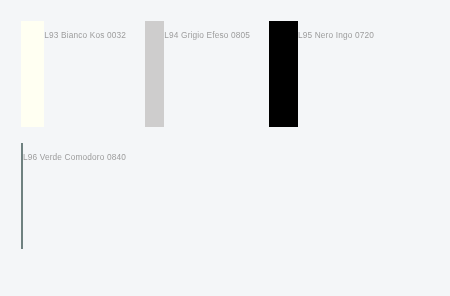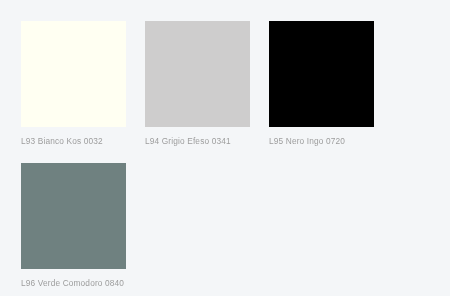--- a/index.html
+++ b/index.html
@@ -25,21 +25,21 @@
     display: grid;
     grid-template-columns: 105px 105px 105px;
     grid-column-gap: 19px;
     grid-row-gap: 16px;
     align-content: start;
   }
 
   .swatch-card {
     width: 105px;
     display: flex;
-    flex-direction: column;
+    flex-direction: row;
   }
 
   .swatch-chip {
     width: 105px;
     height: 106px;
     display: block;
     border: 0;
   }
 
   .swatch-label {
@@ -55,21 +55,21 @@
 </head>
 <body style="background: rgb(244, 246, 248);">
 
 <main id="swatch-grid">
     <div class="swatch-card">
       <div class="swatch-chip" style="background: rgb(255, 255, 242);"></div>
       <div class="swatch-label">L93 Bianco Kos 0032</div>
     </div>
     <div class="swatch-card">
       <div class="swatch-chip" style="background: rgb(206, 205, 205);"></div>
-      <div class="swatch-label">L94 Grigio Efeso 0341</div>
+      <div class="swatch-label">L94 Grigio Efeso 0805</div>
     </div>
     <div class="swatch-card">
       <div class="swatch-chip" style="background: rgb(0, 0, 0);"></div>
       <div class="swatch-label">L95 Nero Ingo 0720</div>
     </div>
     <div class="swatch-card">
       <div class="swatch-chip" style="background: rgb(111, 129, 128);"></div>
       <div class="swatch-label">L96 Verde Comodoro 0840</div>
     </div>
   </main>

